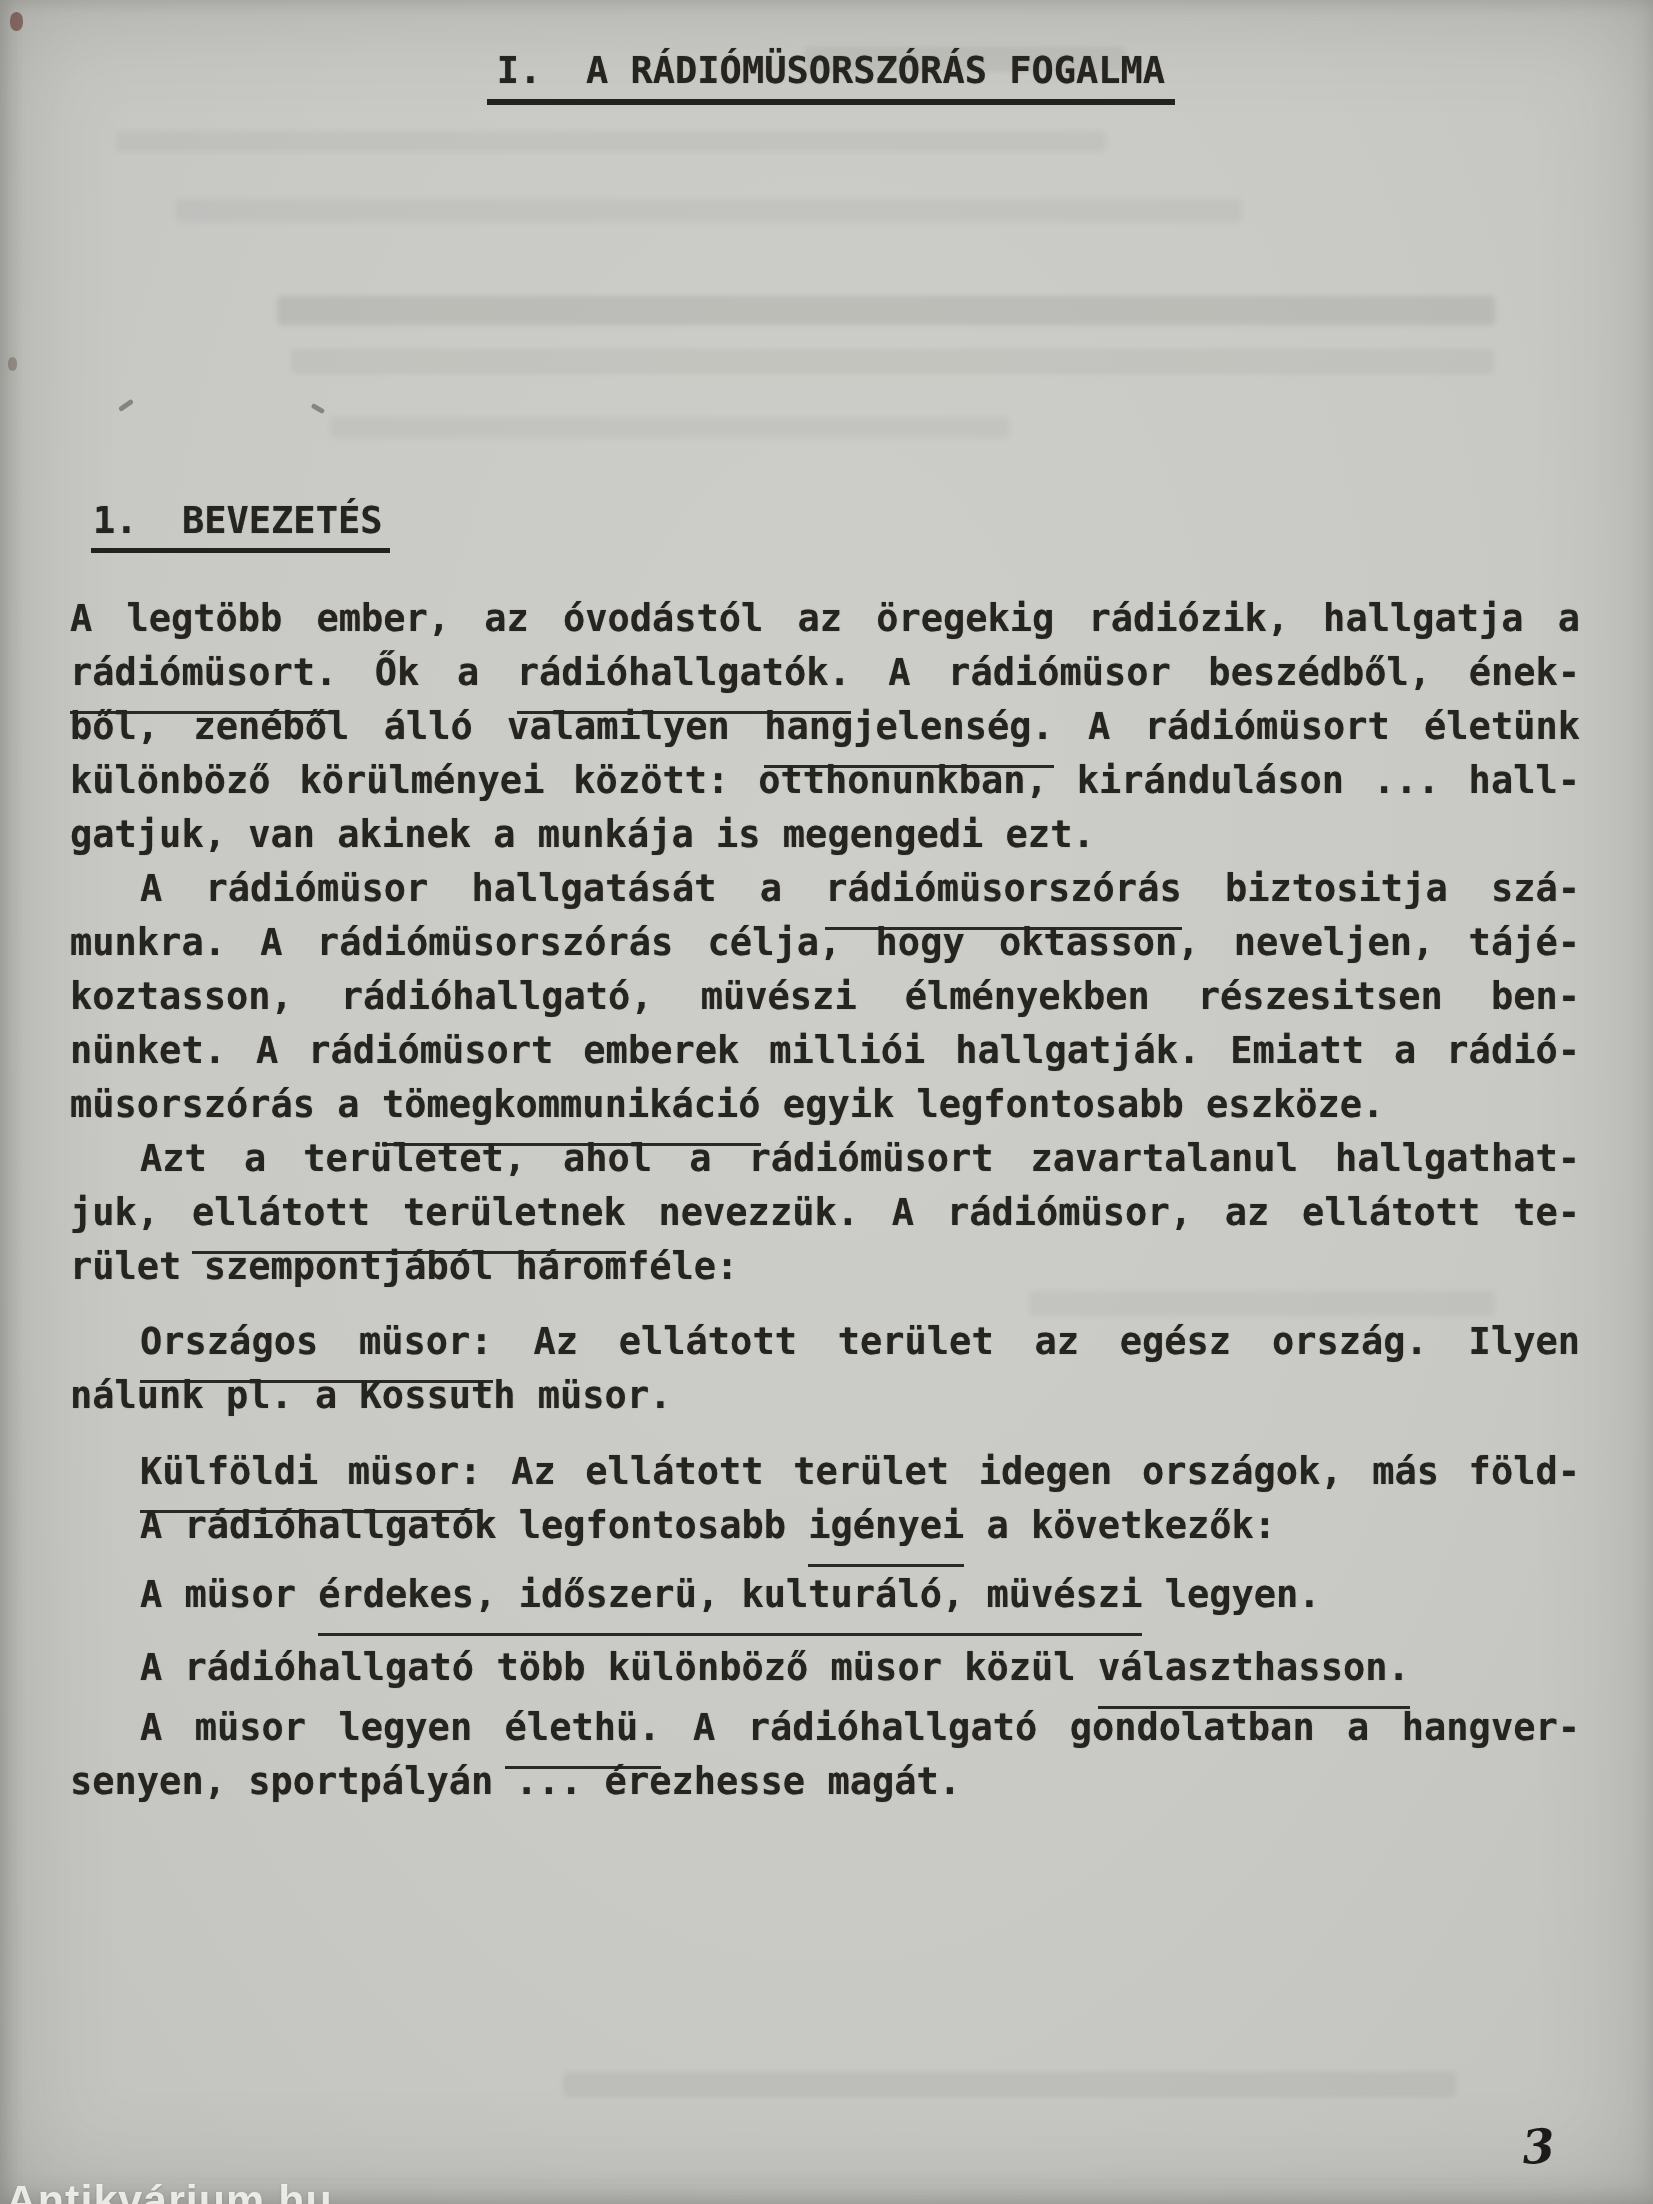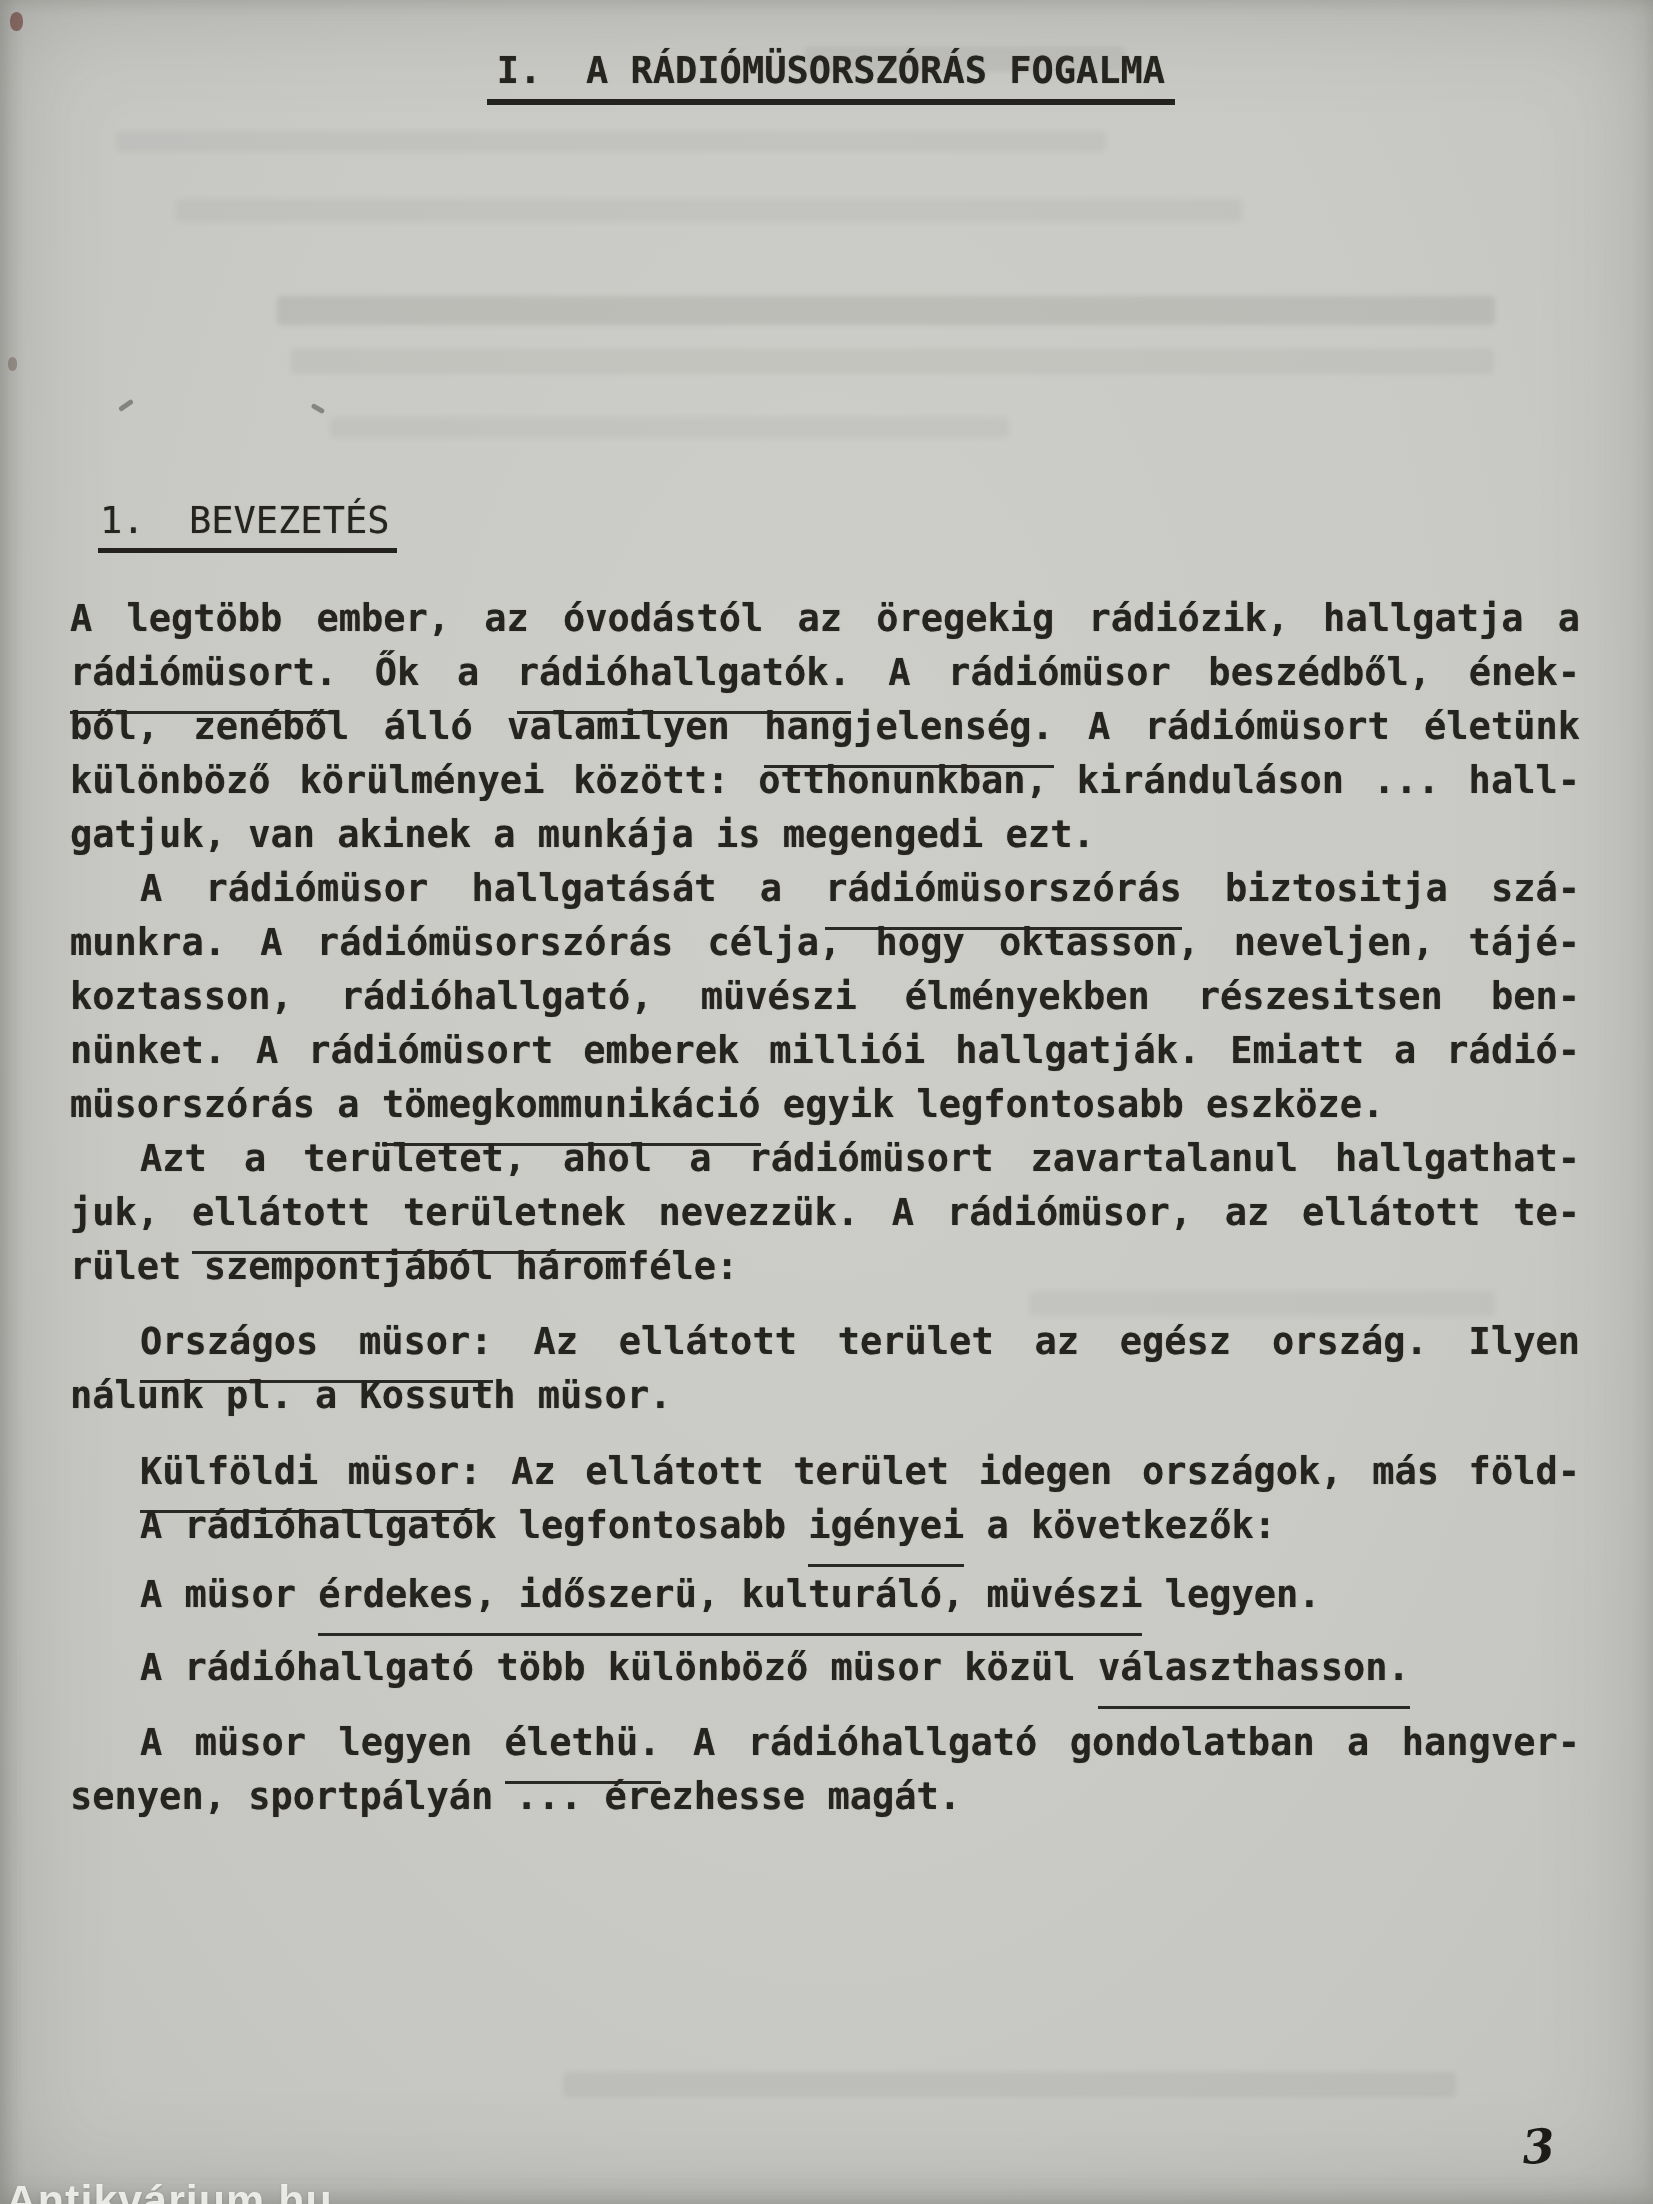--- a/index.html
+++ b/index.html
@@ -26,25 +26,25 @@
     font-size: 37px;
     font-weight: 700;
     white-space: pre;
     letter-spacing: 0px;
     padding: 0 9.7px 6.8px 9.7px;
     border-bottom: 6.8px solid #23221f;
     text-shadow: 0 0 1px rgba(35,33,28,0.55);
   }
   .heading {
     position: absolute;
-    left: 98px;
+    left: 91px;
     top: 499px;
     display: inline-block;
     font-size: 37px;
-    font-weight: 400;
+    font-weight: 700;
     white-space: pre;
     padding: 0 7.8px 5.8px 1.9px;
     border-bottom: 5.8px solid #23221f;
     text-shadow: 0 0 1px rgba(35,33,28,0.55);
   }
   .body-text {
     position: absolute;
     left: 70px;
     top: 592px;
     width: 1510px;
@@ -141,21 +141,21 @@
       </div>
       <div class="para">
         <div class="line indent"><span>A rádióhallgatók legfontosabb </span><span class="ul">igényei</span><span> a következők:</span></div>
       </div>
       <div class="para" style="margin-top: 15.5px;">
         <div class="line indent"><span>A müsor </span><span class="ul">érdekes, időszerü, kulturáló, müvészi</span><span> legyen.</span></div>
       </div>
       <div class="para" style="margin-top: 19.4px;">
         <div class="line indent"><span>A rádióhallgató több különböző müsor közül </span><span class="ul">választhasson.</span></div>
       </div>
-      <div class="para" style="margin-top: 21px;">
+      <div class="para" style="margin-top: 6px;">
         <div class="line indent just"><span>A müsor legyen </span><span class="ul">élethü.</span><span> A rádióhallgató gondolatban a hangver-</span></div>
         <div class="line"><span>senyen, sportpályán ... érezhesse magát.</span></div>
       </div>
     </div>
 
   <div class="page-number">3</div>
 
   <div class="watermark">Antikvárium.hu</div>
 
 </div>

